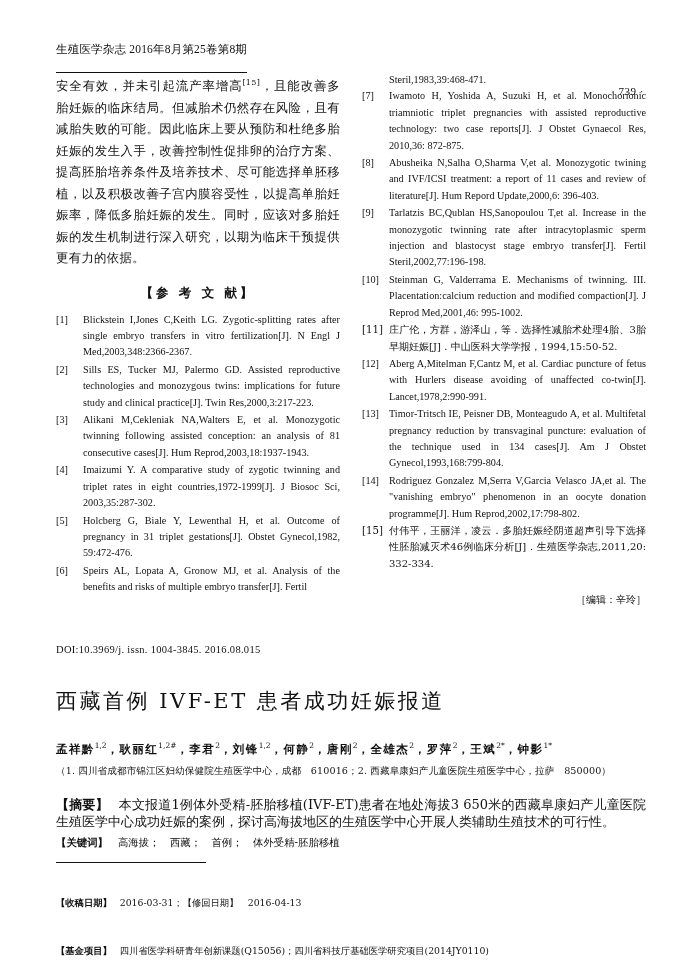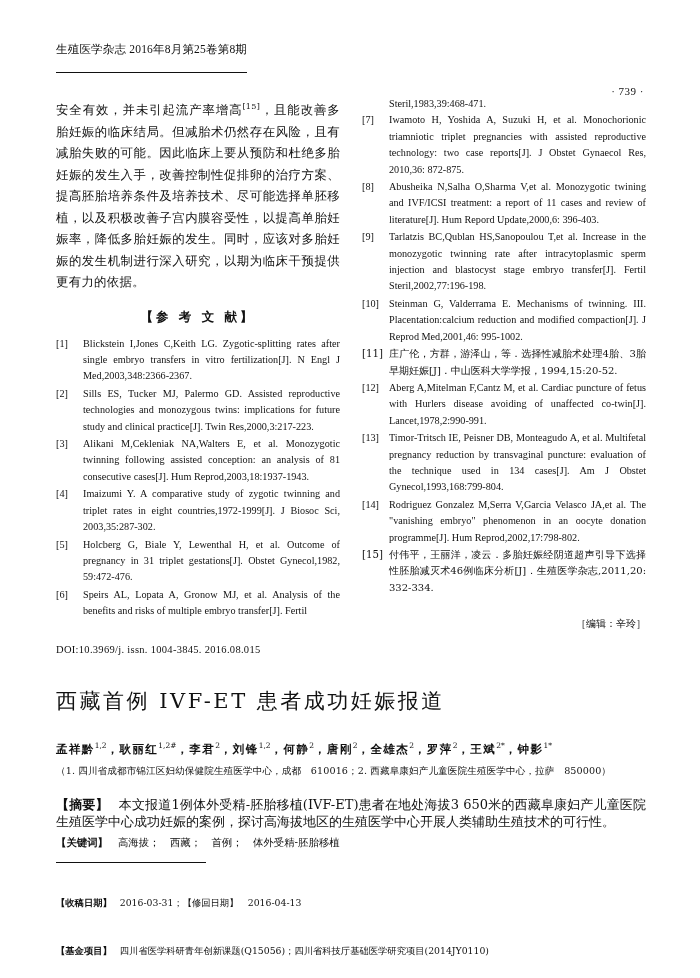--- a/index.html
+++ b/index.html
@@ -46,21 +46,21 @@
     right: 0;
     top: 1px;
     font-size: 11px;
     letter-spacing: 0.5px;
     margin-top: 42px;
   }
 
   
   .cols {
     position: absolute;
-    top: 96px;
+    top: 72px;
     left: 56px;
     width: 590px;
     display: flex;
     gap: 22px;
   }
   .col {
     width: 284px;
   }
 
   
@@ -273,21 +273,21 @@
         <li class="refitem">
           <span class="num">[9]</span>
           <span>Tarlatzis BC,Qublan HS,Sanopoulou T,et al. Increase in the monozygotic twinning rate after intracytoplasmic sperm injection and blastocyst stage embryo transfer[J]. Fertil Steril,2002,77:196-198.</span>
         </li>
         <li class="refitem">
           <span class="num">[10]</span>
           <span>Steinman G, Valderrama E. Mechanisms of twinning. III. Placentation:calcium reduction and modified compaction[J]. J Reprod Med,2001,46: 995-1002.</span>
         </li>
         <li class="refitem cn">
           <span class="num">[11]</span>
-          <span>庄广伦，方群，游泽山，等．选择性减胎术处理4胎、3胎早期妊娠[J]．中山医科大学学报，1994,15:20-52.</span>
+          <span>庄广伦，方群，游泽山，等．选择性减胎术处理4胎、3胎早期妊娠[J]．中山医科大学学报，1994,15:50-52.</span>
         </li>
         <li class="refitem">
           <span class="num">[12]</span>
           <span>Aberg A,Mitelman F,Cantz M, et al. Cardiac puncture of fetus with Hurlers disease avoiding of unaffected co-twin[J]. Lancet,1978,2:990-991.</span>
         </li>
         <li class="refitem">
           <span class="num">[13]</span>
           <span>Timor-Tritsch IE, Peisner DB, Monteagudo A, et al. Multifetal pregnancy reduction by transvaginal puncture: evaluation of the technique used in 134 cases[J]. Am J Obstet Gynecol,1993,168:799-804.</span>
         </li>
         <li class="refitem">

